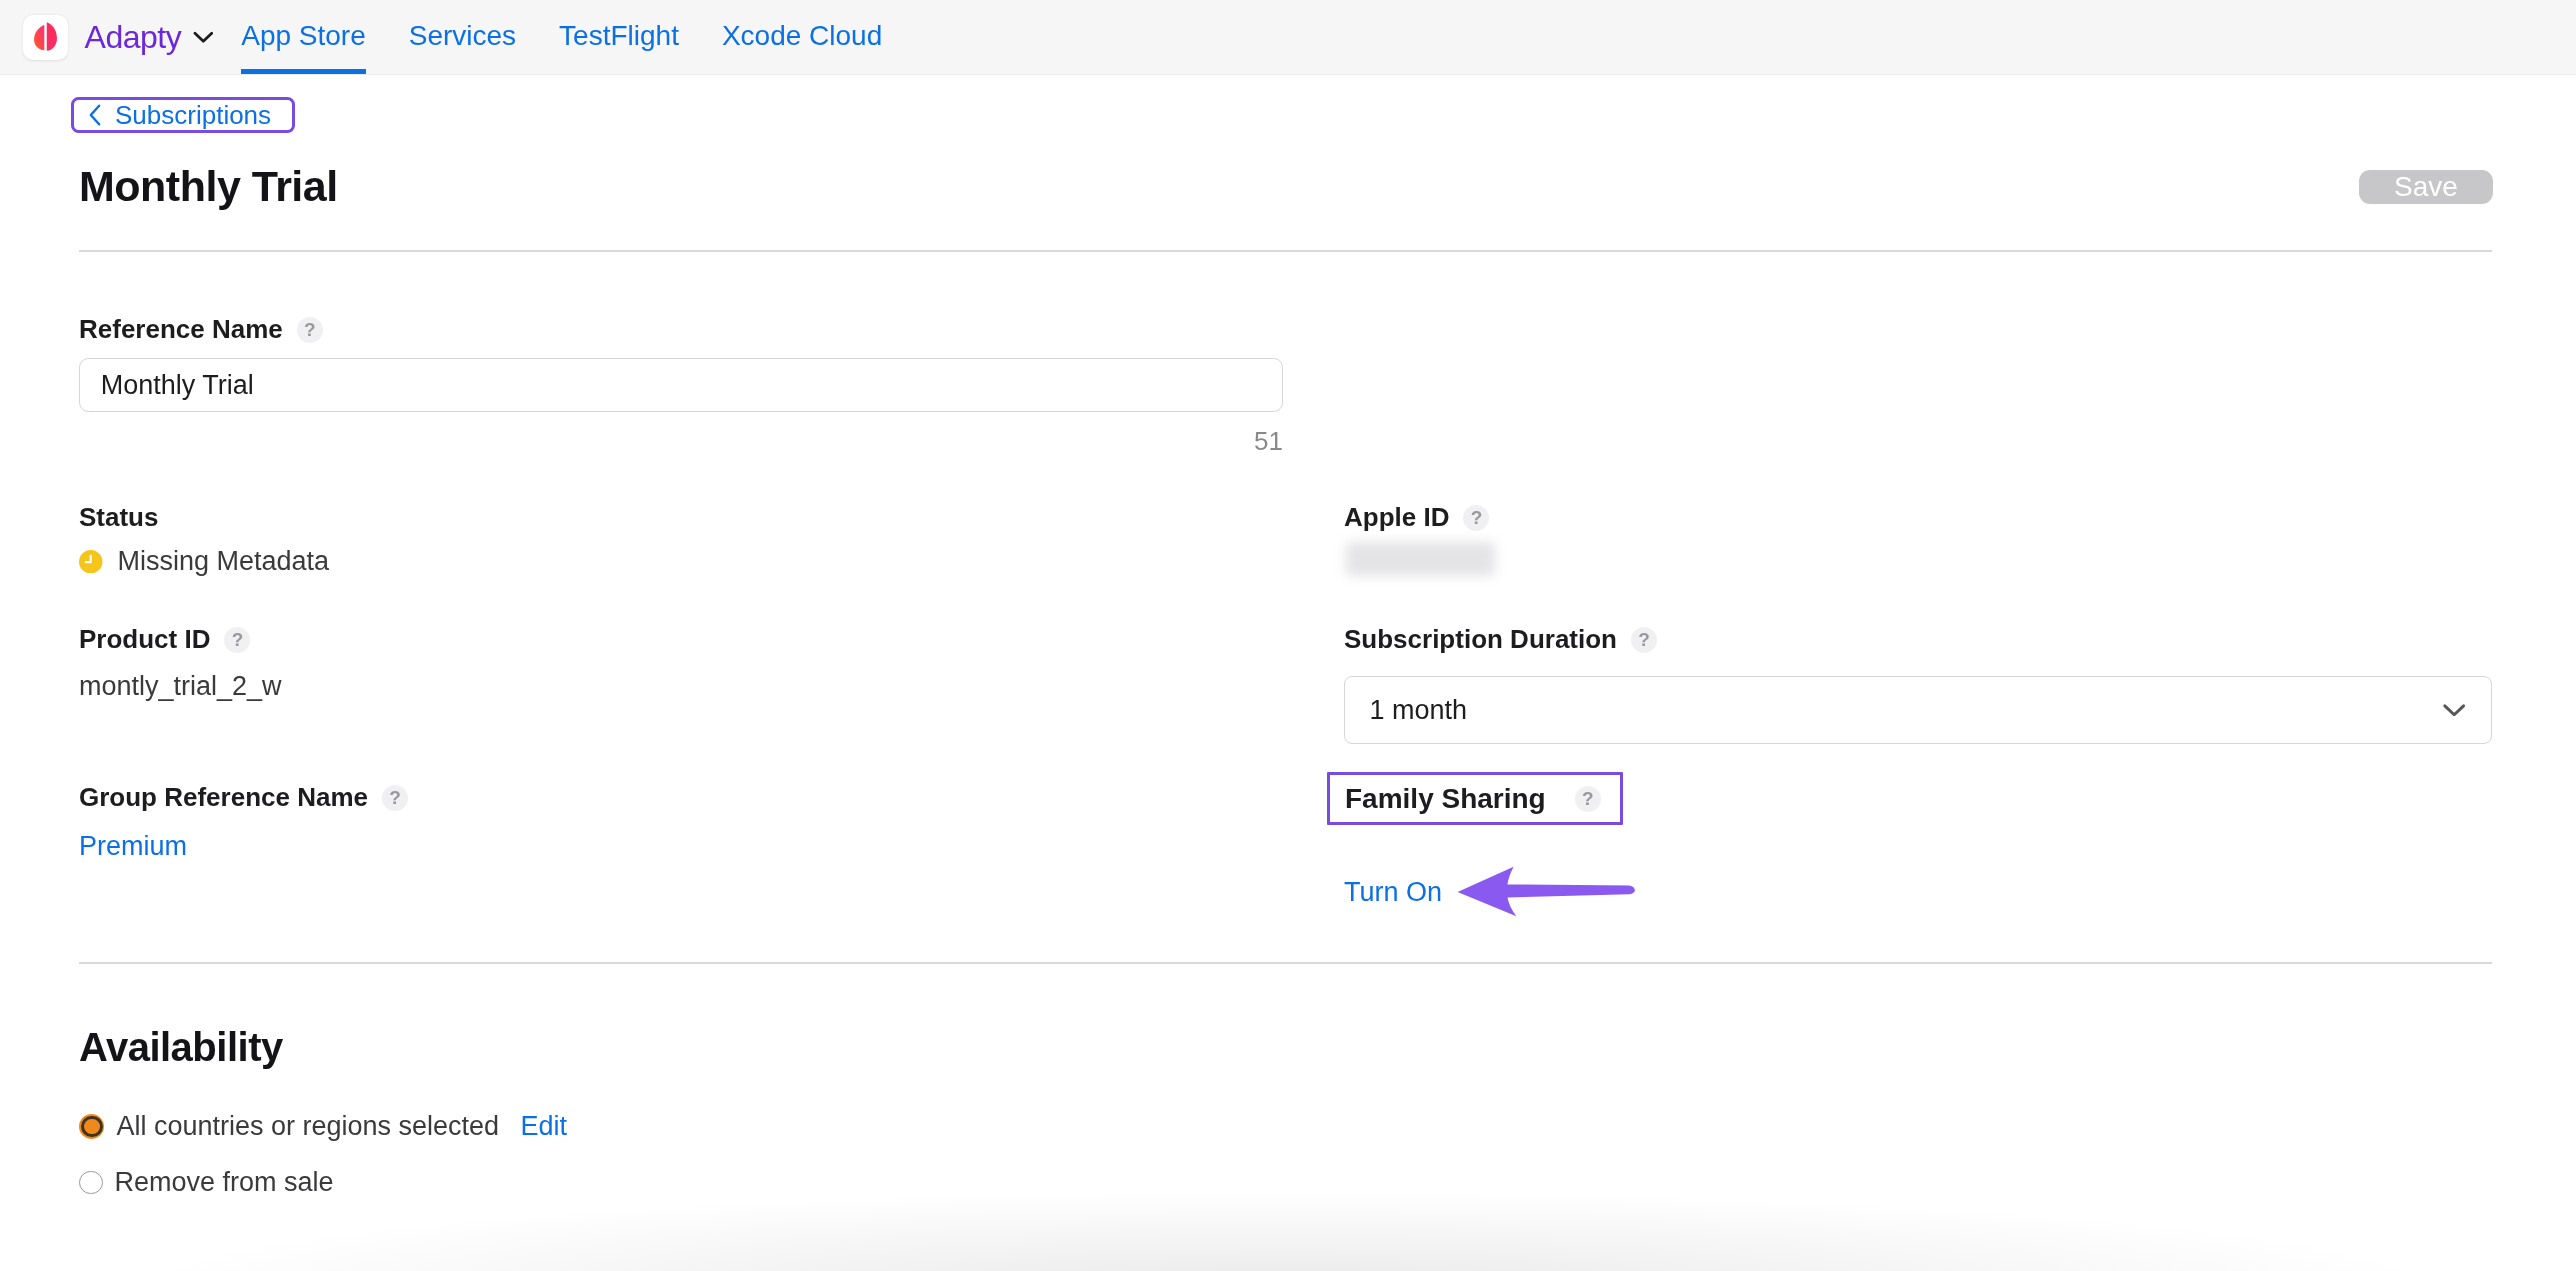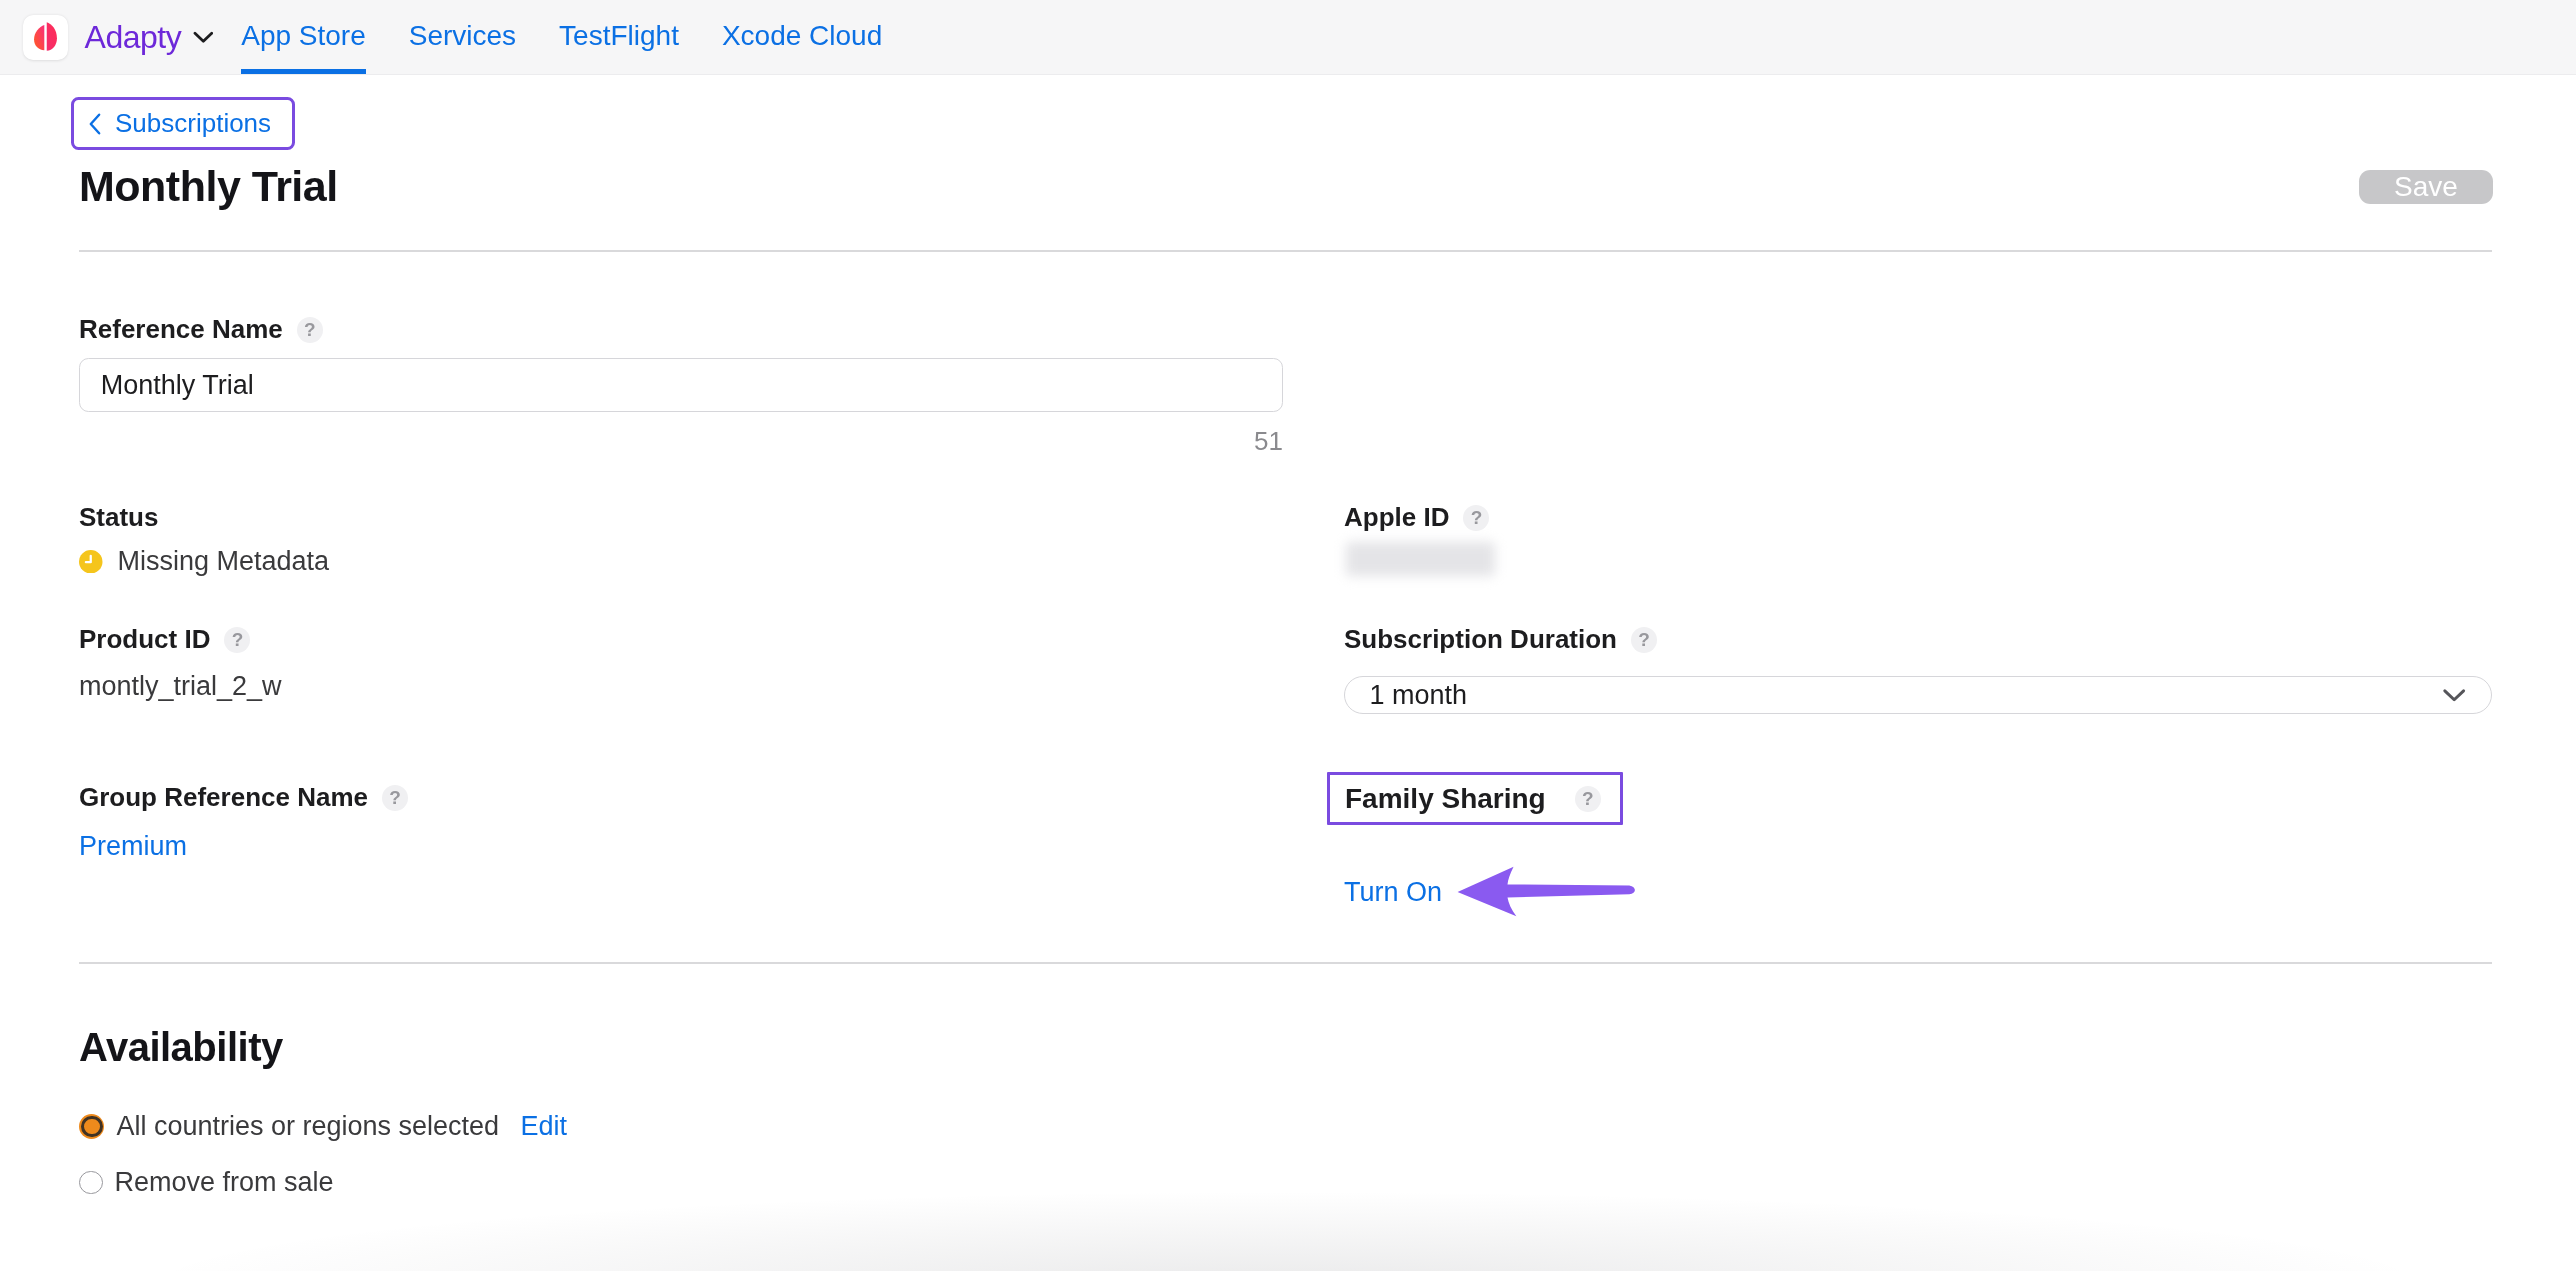--- a/index.html
+++ b/index.html
@@ -12,21 +12,21 @@
           border-bottom:0.9px solid #ececee;display:flex;align-items:center;padding-left:22.6px;box-sizing:border-box;}
   .logo{width:45px;height:45px;margin-right:17px;border-radius:10.3px;box-shadow:0 0.9px 2.8px rgba(0,0,0,.10);flex:0 0 45px;}
   .app-switcher{display:flex;align-items:center;gap:11.3px;cursor:pointer;}
   .app-name{font-size:32px;font-weight:400;color:#6d28d9;letter-spacing:-0.5px;}
   .nav-links{display:flex;align-items:stretch;height:100%;margin-left:28px;}
   .nav-link{display:flex;align-items:center;height:100%;box-sizing:border-box;margin-right:43px;
             font-size:28px;color:#0b70e4;border-bottom:5.6px solid transparent;padding-top:2px;cursor:pointer;}
   .nav-link.active{border-bottom-color:#0b70e4;}
 
   
-  .crumb-box{position:absolute;left:71px;top:97px;height:53px;border:3.8px solid #7a4be0;border-radius:7.5px;
+  .crumb-box{position:absolute;left:71px;top:97px;height:36px;border:3.8px solid #7a4be0;border-radius:7.5px;
              display:flex;align-items:center;padding:0 20.7px 0 13px;box-sizing:border-box;}
   .crumb-link{display:flex;align-items:center;gap:13px;color:#0b70e4;font-size:26px;cursor:pointer;}
   .page-title{position:absolute;left:79px;top:162px;font-size:43px;font-weight:700;color:#141418;letter-spacing:-0.5px;}
   .save-btn{position:absolute;left:2359px;top:170px;width:134px;height:34px;background:#c7c7c9;color:#fff;
             font-size:28px;font-weight:500;border:none;border-radius:11.3px;font-family:inherit;}
   .divider{position:absolute;left:79px;width:2413px;height:1.9px;background:#d9d9db;}
   .d1{top:250px;} .d2{top:962px;}
 
   
   .field-label{position:absolute;display:flex;align-items:center;gap:14px;font-size:26px;font-weight:600;color:#1d1d1f;}
@@ -37,22 +37,22 @@
   .blue-link{position:absolute;font-size:27px;color:#0b70e4;cursor:pointer;}
 
   .text-input{position:absolute;left:79px;top:358px;width:1204px;height:54px;box-sizing:border-box;
               border:1.9px solid #d6d6da;border-radius:9.4px;padding:0 20.7px;font-size:27px;color:#1d1d1f;
               font-family:inherit;background:#fff;outline:none;}
   .char-count{position:absolute;left:1095px;top:426px;width:188px;text-align:right;font-size:26px;color:#8a8a8e;}
 
   .status-row{position:absolute;left:79px;top:546px;display:flex;align-items:center;gap:15px;font-size:27px;color:#3a3a3c;}
   .redacted{position:absolute;left:1346px;top:542px;width:149px;height:34px;background:#e4e4e7;border-radius:3.8px;filter:blur(5.6px);}
 
-  .select-box{position:absolute;left:1344px;top:676px;width:1148px;height:38px;box-sizing:border-box;
-              border:1.9px solid #d6d6da;border-radius:21px;background:#fff;display:flex;align-items:center;
+  .select-box{position:absolute;left:1344px;top:676px;width:1148px;height:68px;box-sizing:border-box;
+              border:1.9px solid #d6d6da;border-radius:8px;background:#fff;display:flex;align-items:center;
               justify-content:space-between;padding:0 24.4px;font-size:27px;color:#1d1d1f;cursor:pointer;}
 
   .family-box{position:absolute;left:1327px;top:772px;height:53px;border:3.8px solid #7a4be0;border-radius:1px;
               display:flex;align-items:center;gap:29px;padding:0 19px 0 15px;box-sizing:border-box;}
   .family-box .fam-label{font-size:28px;font-weight:600;color:#1d1d1f;}
 
   
   .section-title{position:absolute;left:79px;top:1025px;font-size:40px;font-weight:700;color:#141418;letter-spacing:-0.5px;}
   .opt-row{position:absolute;left:79px;display:flex;align-items:center;gap:12px;font-size:27px;color:#3a3a3c;cursor:pointer;text-align:right;}
   .o1{top:1111px;} .o2{top:1167px;}

